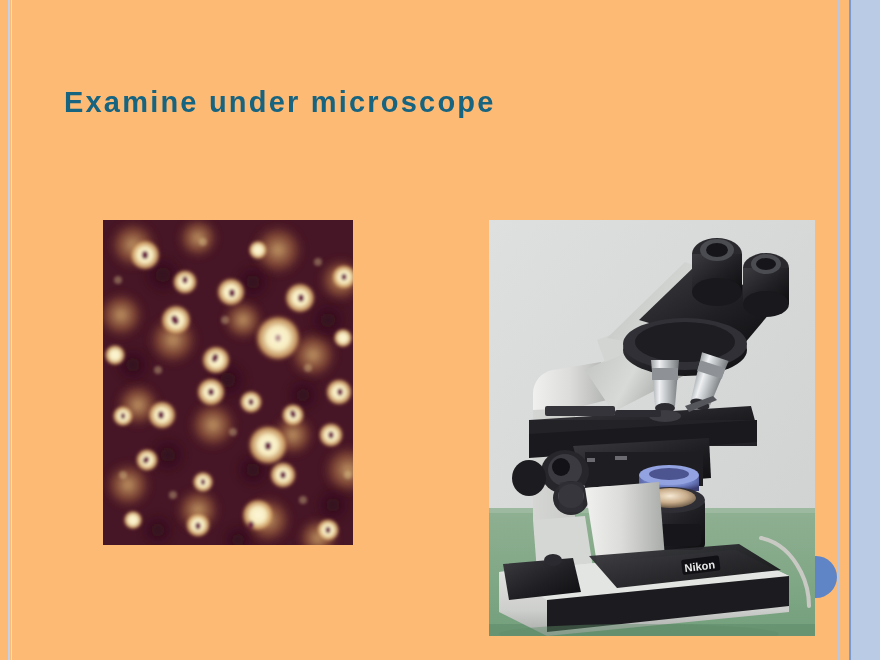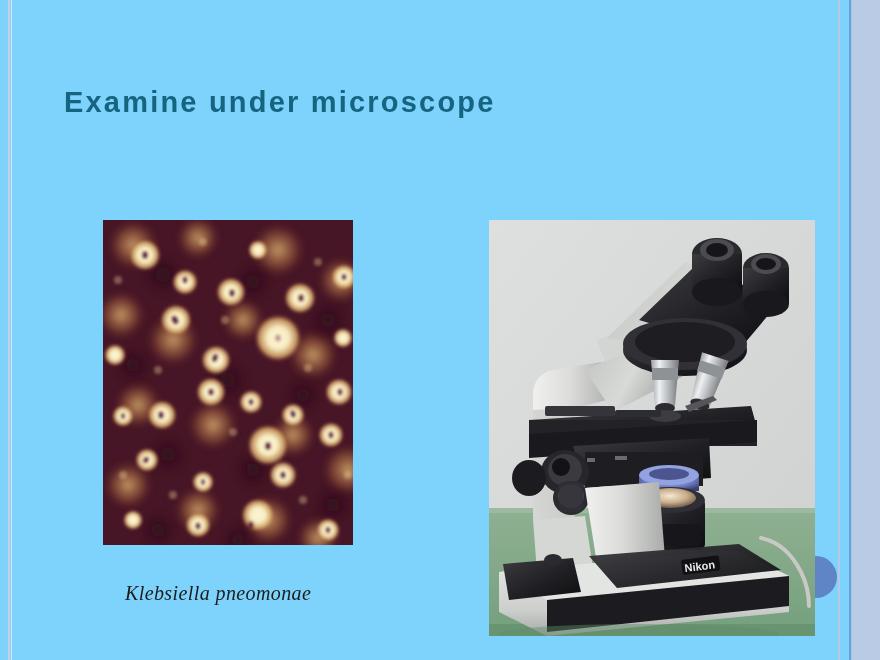--- a/index.html
+++ b/index.html
@@ -8,21 +8,21 @@
     background: #ffffff;
   }
   body {
     font-family: "Liberation Sans", sans-serif;
   }
 
   #slide {
     position: relative;
     width: 880px;
     height: 660px;
-    background: #7dd3fc;
+    background: #fdba74;
     overflow: hidden;
   }
 
   
   .v-rule {
     position: absolute;
     top: 0;
     height: 100%;
   }
   .rule-left-a { left: 8px;  width: 2px; background: #c3d2ea; }
@@ -275,21 +275,20 @@
         <circle cx="130" cy="212" r="4" fill="#f2df9e"></circle>
         <circle cx="20" cy="255" r="4" fill="#f2df9e"></circle>
         <circle cx="245" cy="255" r="4" fill="#f2df9e"></circle>
         <circle cx="70" cy="275" r="4" fill="#f2df9e"></circle>
         <circle cx="200" cy="280" r="4" fill="#f2df9e"></circle>
         <circle cx="122" cy="100" r="4" fill="#f2df9e"></circle>
       </g>
     </svg>
   </div>
 
-  <div class="caption">Klebsiella pneomonae</div>
 
   <div class="accent-circle"></div>
 
   <div class="photo" id="microscope-photo">
     <svg viewBox="0 0 326 416" preserveAspectRatio="none">
       <defs>
         <linearGradient id="wallG" x1="0" y1="0" x2="1" y2="1">
           <stop offset="0%" stop-color="#dedfdf"></stop>
           <stop offset="100%" stop-color="#cfd1d1"></stop>
         </linearGradient>

